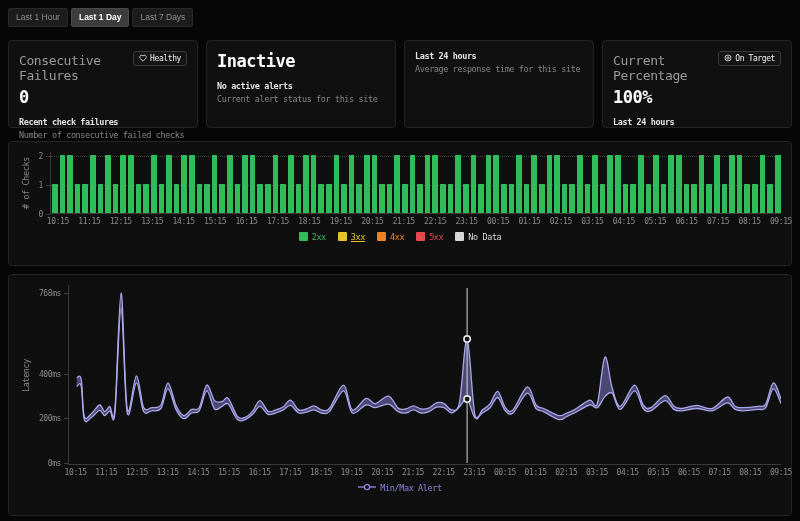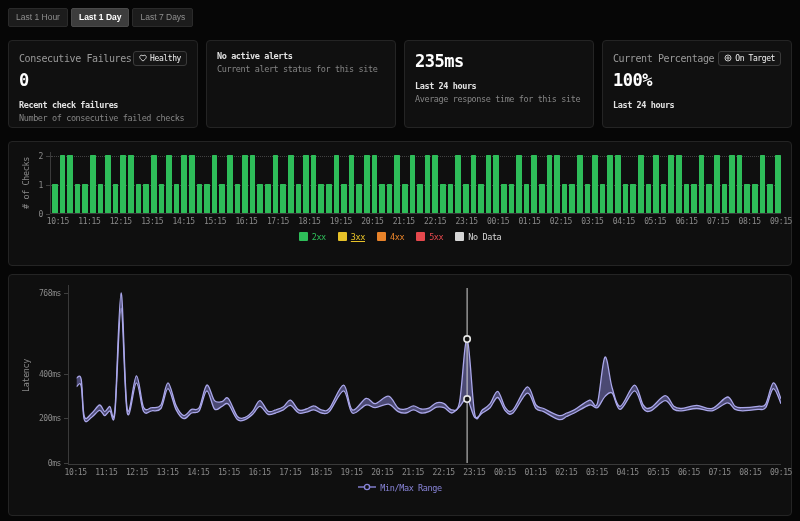--- a/index.html
+++ b/index.html
@@ -15,21 +15,21 @@
   .tr-btn {
     font-size:8.5px; line-height:1; padding:4px 7px;
     background:#1c1c1c; color:#8f8f8f; border:1px solid #2a2a2a;
     border-radius:2px; cursor:pointer; white-space:nowrap;
   }
   .tr-btn.active { background:#3d3d3d; color:#ffffff; font-weight:bold; border-color:#4a4a4a; }
 
   .cards { display:grid; grid-template-columns:repeat(4,1fr); gap:8px; margin:13px 8px 0; }
   .card { background:#101010; border:1px solid #242424; border-radius:4px; padding:10px; height:88px; }
   .card-head { display:flex; justify-content:space-between; align-items:flex-start; margin-bottom:4px; }
-  .card-title { font-size:10px; color:#9a9a9a; padding-top:2px; }
+  .card-title { font-size:13px; color:#9a9a9a; padding-top:2px; }
   .badge {
     display:flex; align-items:center; gap:3px; flex:0 0 auto;
     border:1px solid #3a3a3a; border-radius:3px; padding:2px 5px;
     font-size:8px; color:#f0f0f0; background:#151515; white-space:nowrap;
   }
   .badge svg { display:block; }
   .card-value { font-size:17px; font-weight:bold; color:#ffffff; letter-spacing:-0.5px; margin-bottom:10px; }
   .card-sub { font-size:8.5px; font-weight:bold; color:#e2e2e2; margin-bottom:3px; }
   .card-desc { font-size:8.5px; color:#858585; white-space:nowrap; overflow:hidden; }
 
@@ -90,25 +90,25 @@
             </svg>
           </span>
           <span>Healthy</span>
         </div>
       </div>
       <div class="card-value">0</div>
       <div class="card-sub">Recent check failures</div>
       <div class="card-desc">Number of consecutive failed checks</div>
     </div>
     <div class="card">
+      <div class="card-value">Inactive</div>
       <div class="card-sub">No active alerts</div>
       <div class="card-desc">Current alert status for this site</div>
     </div>
     <div class="card">
-      <div class="card-value">235ms</div>
       <div class="card-sub">Last 24 hours</div>
       <div class="card-desc">Average response time for this site</div>
     </div>
     <div class="card">
       <div class="card-head">
         <div class="card-title">Current Percentage</div>
         <div class="badge">
           <span>
             <svg width="8" height="8" viewBox="0 0 24 24" fill="none" stroke="#f0f0f0" stroke-width="2.4">
               <circle cx="12" cy="12" r="9"></circle>
@@ -336,16 +336,16 @@
       <span class="xlabel" style="left: 91.3978%;">07:15</span>
       <span class="xlabel" style="left: 95.6989%;">08:15</span>
       <span class="xlabel" style="left: 100%;">09:15</span>
     </div>
   <div class="legend" id="latLegend">
       <span class="legend-item">
         <span><svg width="18" height="8" viewBox="0 0 18 8">
             <line x1="0" y1="4" x2="18" y2="4" stroke="#8884d8" stroke-width="1.4"></line>
             <circle cx="9" cy="4" r="2.6" fill="#0f0f0f" stroke="#8884d8" stroke-width="1.4"></circle>
           </svg></span>
-        <span style="color: rgb(136, 132, 216);">Min/Max Range</span>
+        <span style="color: rgb(136, 132, 216);">Min/Max Alert</span>
       </span>
     </div>
 </section>
 
 </body></html>

